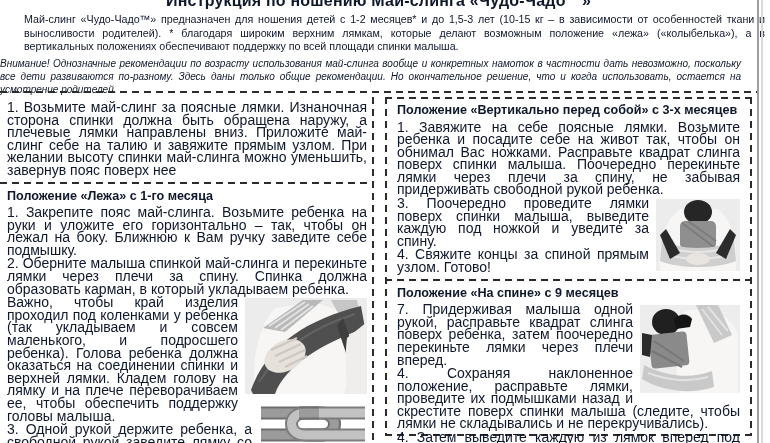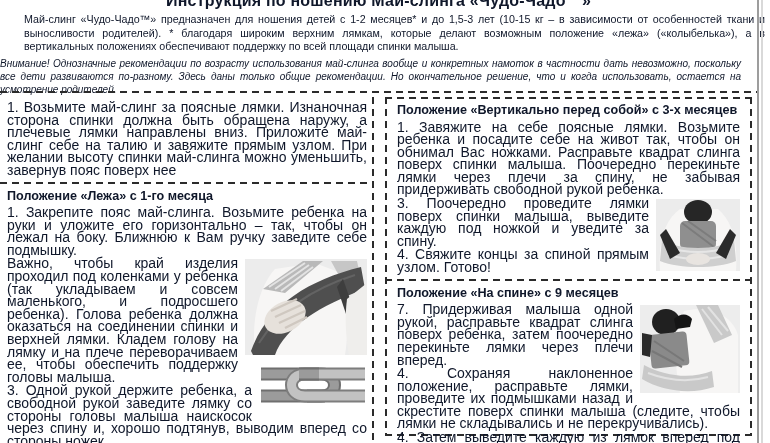--- a/index.html
+++ b/index.html
@@ -75,20 +75,21 @@
 
     <section>
       <p>1. Возьмите май-слинг за поясные лямки. Изнаночная сторона спинки должна быть обращена наружу, а плечевые лямки направлены вниз. Приложите май-слинг себе на талию и завяжите прямым узлом. При желании высоту спинки май-слинга можно уменьшить, завернув пояс поверх нее</p>
     </section>
 
     <hr class="dash-h-in">
 
     <section>
       <h2>Положение «Лежа»  с 1-го месяца</h2>
       <p>1. Закрепите пояс май-слинга.  Возьмите ребенка на руки и уложите его горизонтально – так, чтобы он лежал на боку. Ближнюю к Вам ручку заведите себе подмышку.</p>
+      <p>2.  Оберните малыша спинкой май-слинга и перекиньте лямки через плечи за спину. Спинка должна образовать карман, в который укладываем ребенка.</p>
 
       <figure class="f-right">
         <svg class="photo" width="122" height="96" viewBox="0 0 122 96">
           <rect width="122" height="96" fill="#ececec"></rect>
           <path d="M10,96 C6,60 14,28 30,10 L70,4 L96,14 C104,40 104,70 100,96 Z" fill="#f7f6f5"></path>
           <path d="M18,30 L58,2 L78,2 L40,34 Z" fill="#b9b9b9"></path>
           <path d="M24,28 L60,4 M30,30 L64,6 M36,32 L68,8" stroke="#e3e3e3" stroke-width="2" fill="none"></path>
           <path d="M86,2 L112,2 L118,30 L98,24 Z" fill="#c6c6c6"></path>
           <path d="M6,92 C22,48 60,22 116,8 L120,30 C76,46 40,68 30,96 L8,96 Z" fill="#4f4f4f"></path>
           <path d="M14,84 C34,52 66,30 110,16" stroke="#636363" stroke-width="2" fill="none"></path>

